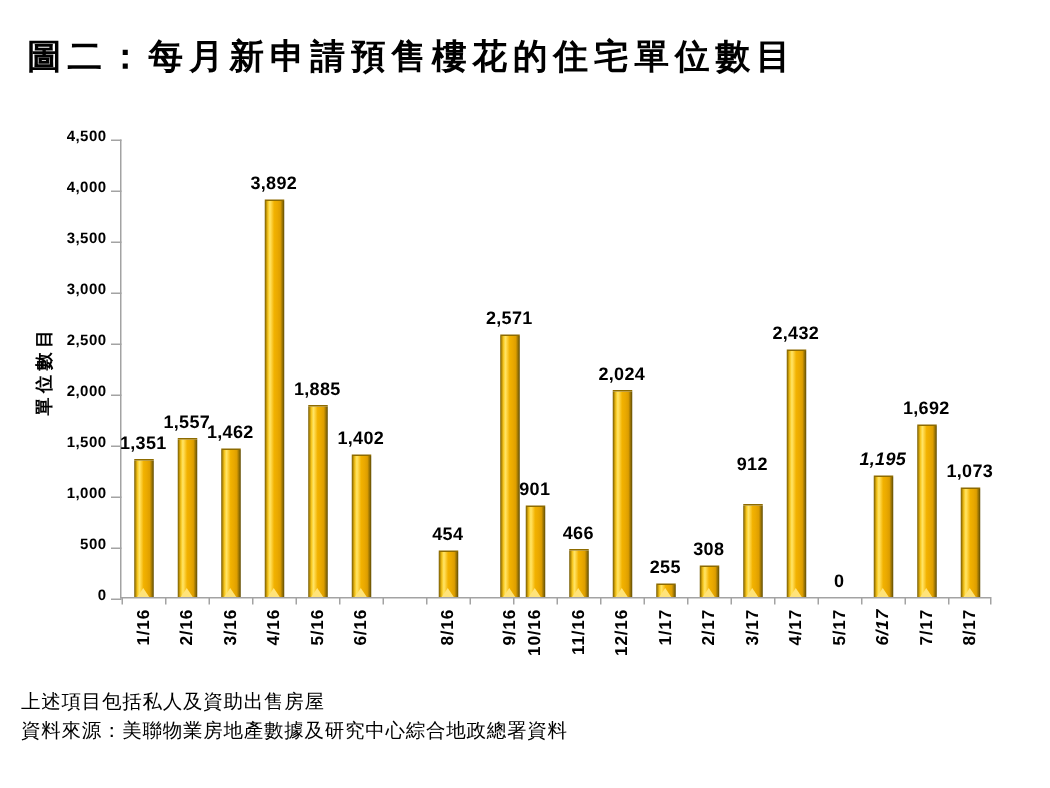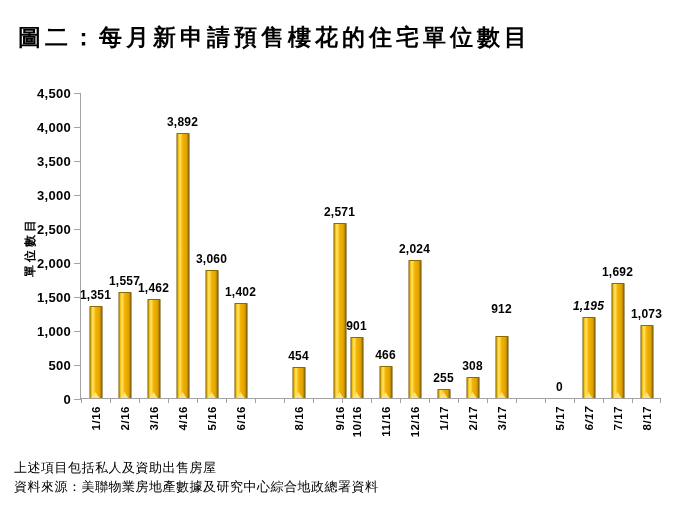--- a/index.html
+++ b/index.html
@@ -37,21 +37,21 @@
     left: -7px;
     width: 7px;
     height: 1px;
     background: #a3a3a3;
   }
   .y-tick-label {
     position: absolute;
     right: 589px;            
     width: 60px;
     text-align: right;
-    font-size: 13px;
+    font-size: 10px;
     font-weight: bold;
     letter-spacing: 0.3px;
     white-space: nowrap;
   }
   .x-tick {
     position: absolute;
     top: 100%;
     width: 1px;
     height: 5px;
     background: #a3a3a3;
@@ -190,21 +190,21 @@
         <div class="bar-value" style="bottom: 103px;">1,462</div>
         <div class="x-cat-label">3/16</div>
       </div>
       <div class="slot" style="left: 87px; width: 29px;">
         <div class="bar" style="height: 265px;"></div>
         <div class="bar-value" style="bottom: 269px;">3,892</div>
         <div class="x-cat-label">4/16</div>
       </div>
       <div class="slot" style="left: 116px; width: 29px;">
         <div class="bar" style="height: 128px;"></div>
-        <div class="bar-value" style="bottom: 132px;">3,060</div>
+        <div class="bar-value" style="bottom: 132px;">1,885</div>
         <div class="x-cat-label">5/16</div>
       </div>
       <div class="slot" style="left: 145px; width: 29px;">
         <div class="bar" style="height: 95px;"></div>
         <div class="bar-value" style="bottom: 99px;">1,402</div>
         <div class="x-cat-label">6/16</div>
       </div>
       <div class="slot" style="left: 203px; width: 29px;">
         <div class="bar" style="height: 31px;"></div>
         <div class="bar-value" style="bottom: 35px;">454</div>
@@ -237,20 +237,25 @@
       </div>
       <div class="slot" style="left: 377px; width: 29px;">
         <div class="bar" style="height: 21px;"></div>
         <div class="bar-value" style="bottom: 25px;">308</div>
         <div class="x-cat-label">2/17</div>
       </div>
       <div class="slot" style="left: 406px; width: 29px;">
         <div class="bar" style="height: 62px;"></div>
         <div class="bar-value" style="bottom: 82px; text-align: right;">912</div>
         <div class="x-cat-label">3/17</div>
+      </div>
+      <div class="slot" style="left: 435px; width: 29px;">
+        <div class="bar" style="height: 165px;"></div>
+        <div class="bar-value" style="bottom: 169px;">2,432</div>
+        <div class="x-cat-label">4/17</div>
       </div>
       <div class="slot" style="left: 464px; width: 29px;">
         <div class="bar-value" style="bottom: 4px;">0</div>
         <div class="x-cat-label">5/17</div>
       </div>
       <div class="slot" style="left: 493px; width: 29px; font-style: italic;">
         <div class="bar" style="height: 81px;"></div>
         <div class="bar-value" style="bottom: 85px;">1,195</div>
         <div class="x-cat-label">6/17</div>
       </div>

